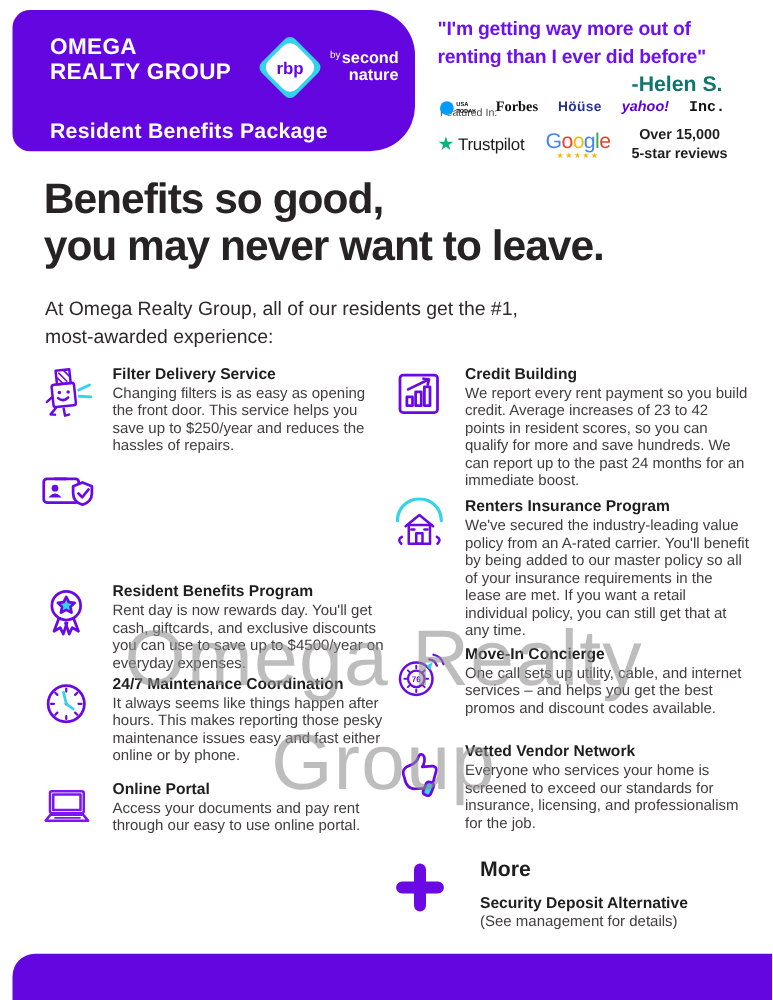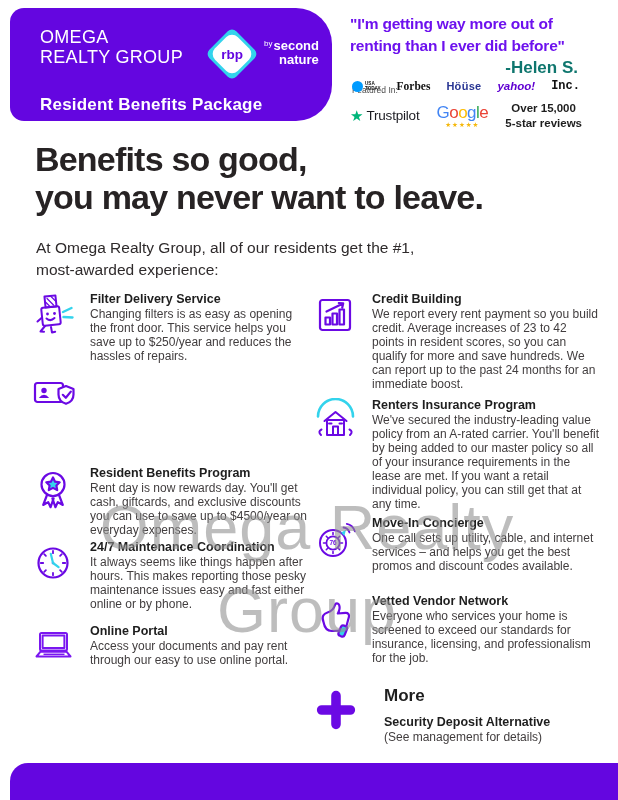--- a/index.html
+++ b/index.html
@@ -2,21 +2,21 @@
 <html><head>
 <meta charset="utf-8">
 <style>
   html,body{margin:0;padding:0;background:#fff;}
   .page{position:relative;width:618px;height:800px;background:#fff;overflow:hidden;
         font-family:"Liberation Sans",sans-serif;color:#2b2728;}
 
   
   .hdr{position:absolute;left:10px;top:8px;width:322px;height:113px;background:#6406E0;
        border-radius:14px 36px 36px 14px;}
-  .company{position:absolute;left:30px;top:19px;color:#fff;font-size:18px;font-weight:400;
+  .company{position:absolute;left:30px;top:19px;color:#fff;font-size:18px;font-weight:700;
            line-height:1.12;letter-spacing:.3px;}
   .pkg{position:absolute;left:30px;top:87px;color:#fff;font-size:17px;font-weight:700;letter-spacing:.2px;}
   .diamond{position:absolute;left:203px;top:27px;width:38px;height:38px;background:#33D3EC;
            transform:rotate(45deg);border-radius:6px;}
   .rbpbox{position:absolute;left:206px;top:30px;width:32px;height:32px;background:#fff;
           transform:rotate(45deg);border-radius:8px;}
   .rbptxt{position:absolute;left:206px;top:30px;width:32px;height:32px;display:flex;align-items:center;
           justify-content:center;color:#6406E0;font-size:13.5px;font-weight:700;}
   .sn{position:absolute;left:254px;top:31px;color:#fff;font-weight:700;font-size:13px;line-height:1.05;}
   .sn .by{font-size:8px;font-weight:400;vertical-align:4px;margin-right:1px;}

